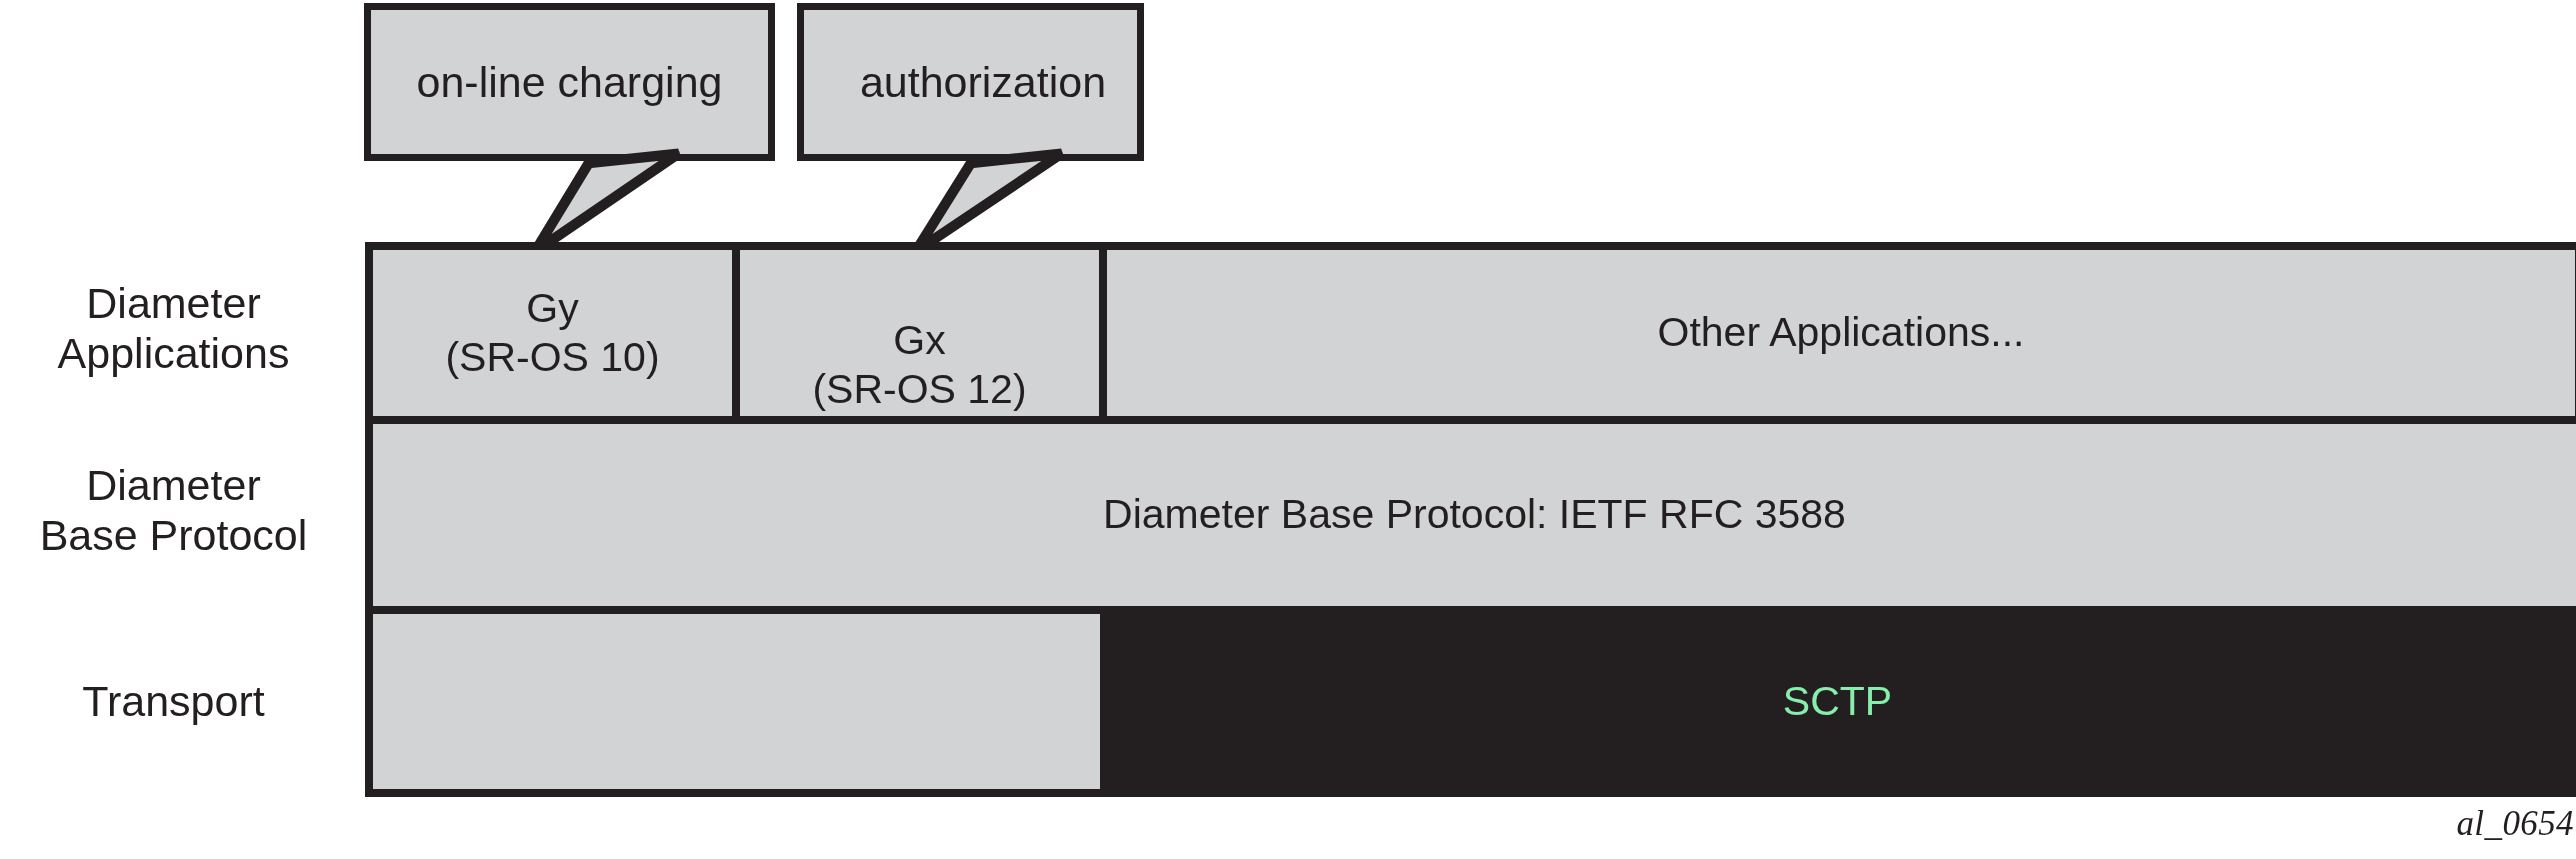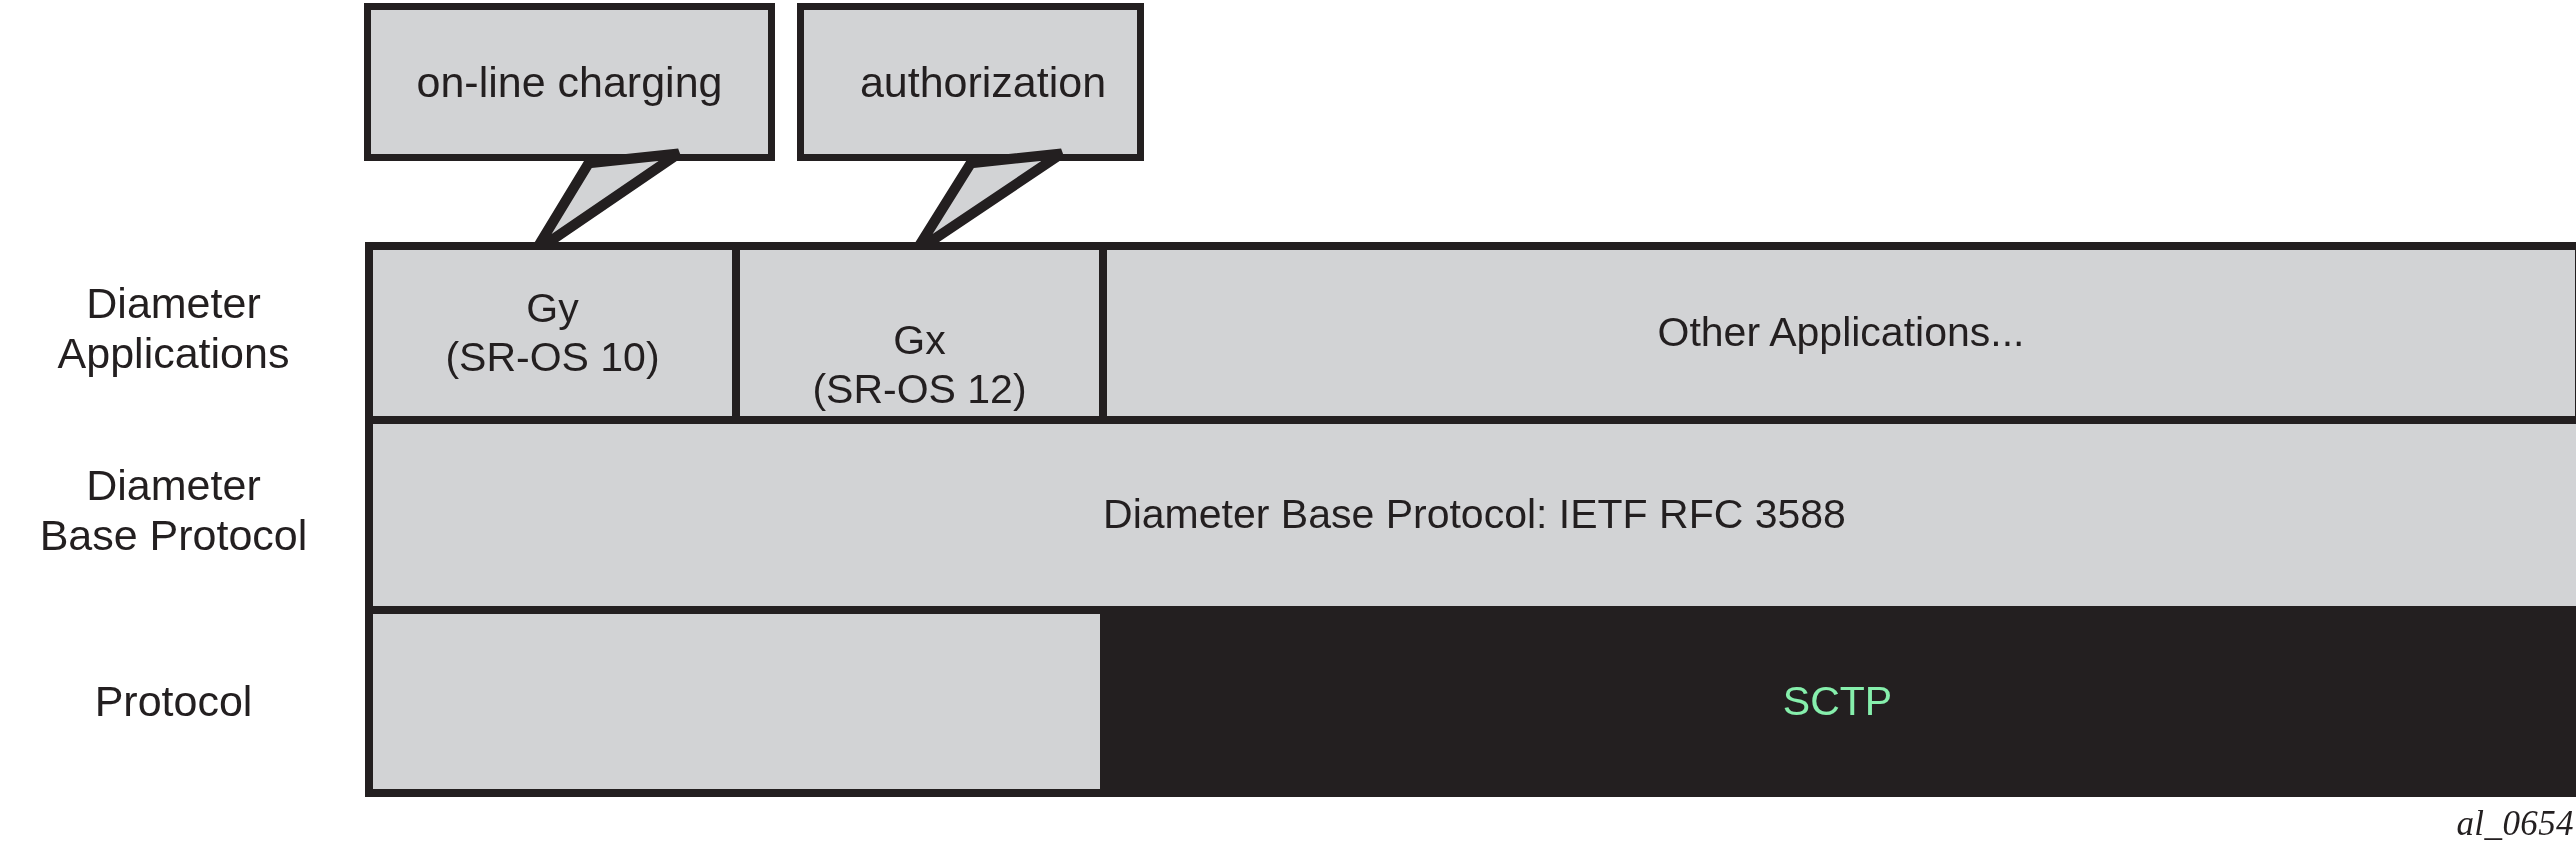--- a/index.html
+++ b/index.html
@@ -123,21 +123,21 @@
   <svg class="callout-tail" style="left:892px; top:147px; width:213px; height:111px;" viewBox="0 0 270 140">
     <polygon points="215,8 30,132 100,20" fill="#d2d3d5" stroke="#231f20" stroke-width="13" stroke-linejoin="miter"></polygon>
   </svg>
 
   <div class="row-label" style="left:0px; top:242px; width:347px; height:174px;">Diameter
 Applications</div>
 
   <div class="row-label" style="left:0px; top:416px; width:347px; height:190px;">Diameter
 Base Protocol</div>
 
-  <div class="row-label" style="left:0px; top:606px; width:347px; height:191px;">Protocol</div>
+  <div class="row-label" style="left:0px; top:606px; width:347px; height:191px;">Transport</div>
 
   <div class="stack">
 
     <div class="cell light" style="left:0px; top:0px; width:359px; height:166px;border-radius:19px;">Gy
 (SR-OS 10)</div>
 
     <div class="cell light" style="left:367px; top:0px; width:359px; height:166px;margin-top:32px;">Gx
 (SR-OS 12)</div>
 
     <div class="cell light" style="left:734px; top:0px; width:1468px; height:166px;">Other Applications...</div>

